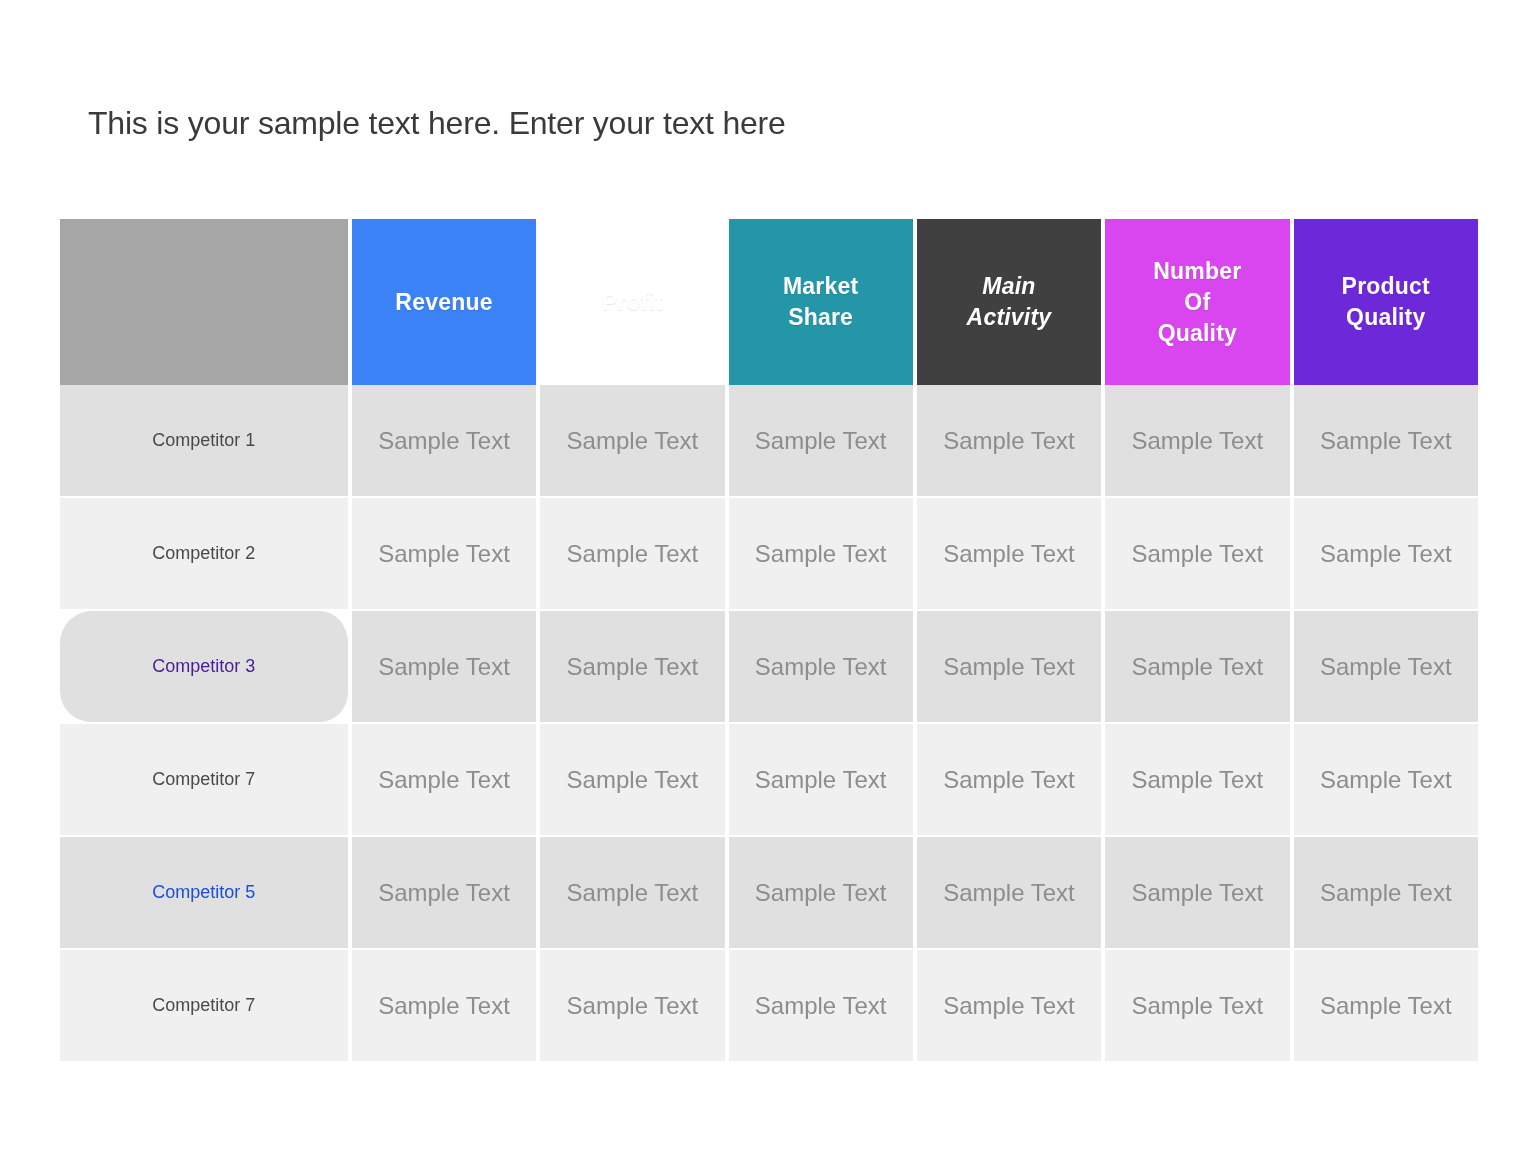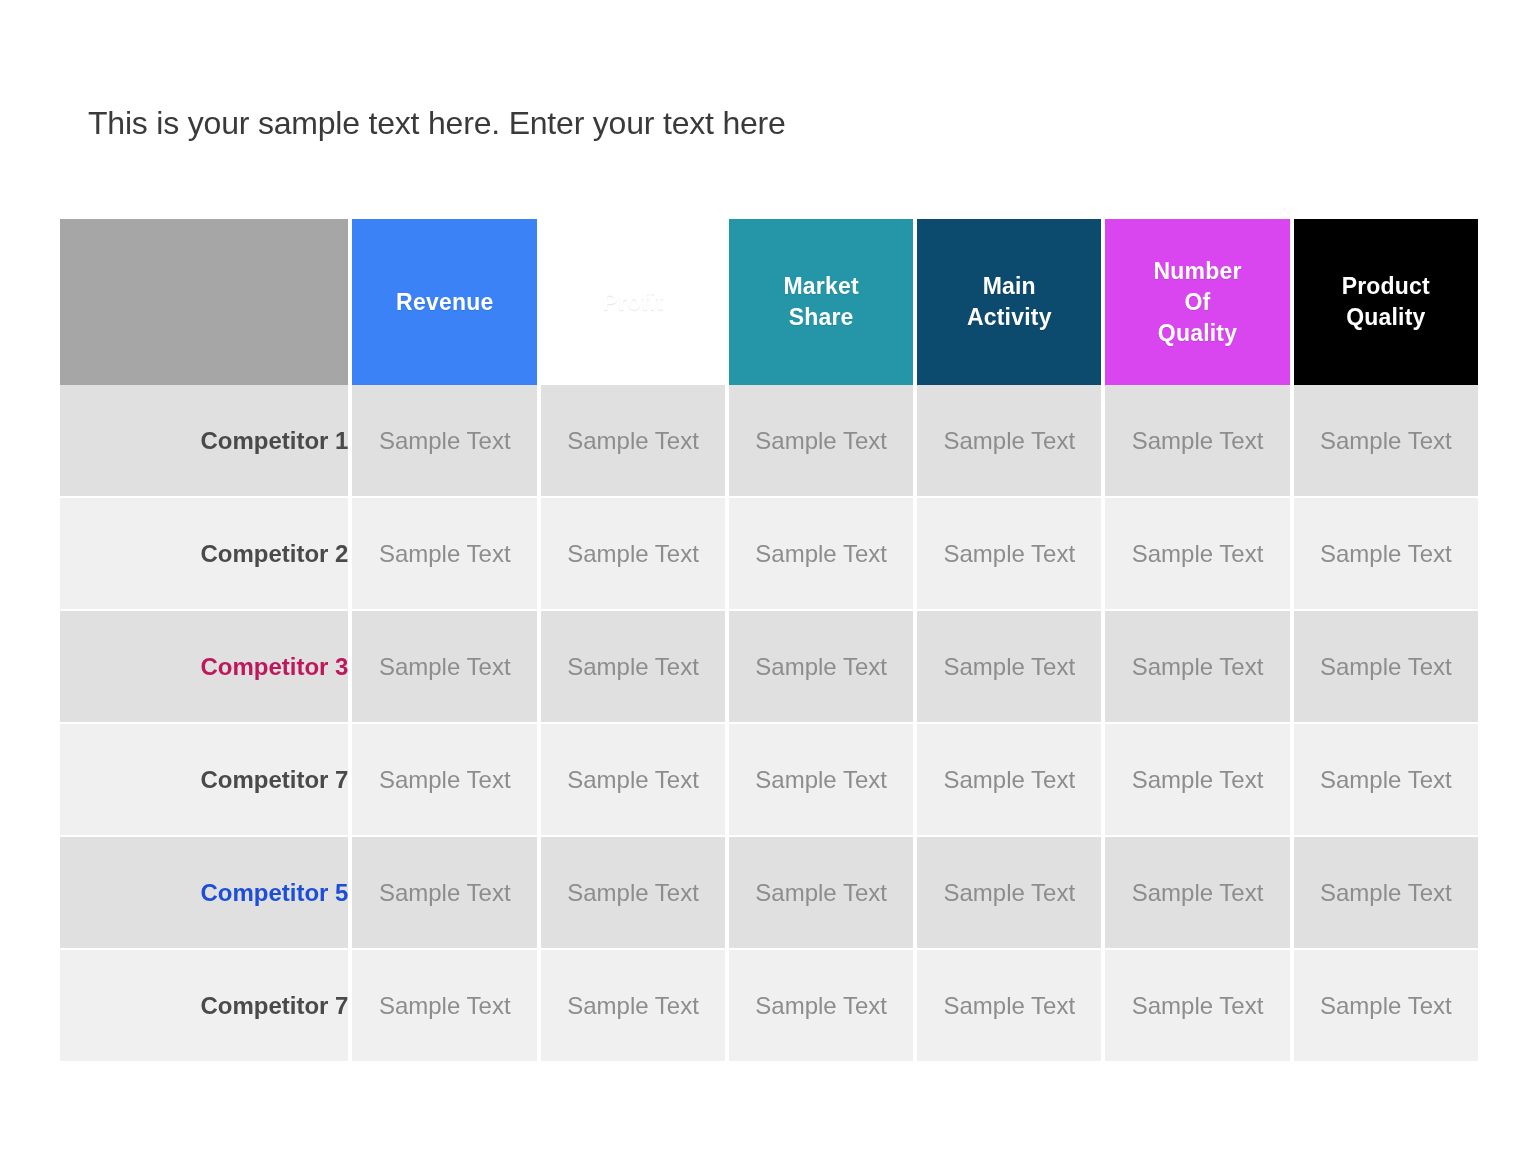--- a/index.html
+++ b/index.html
@@ -75,23 +75,23 @@
     height: 111px;
     border-right: 4px solid #ffffff;
     border-bottom: 2px solid #ffffff;
   }
   .body-row td.last { border-right: none; }
 
   .row-dark  td { background: #e0e0e0; }
   .row-light td { background: #f0f0f0; }
 
   .row-label {
-    text-align: right;
-    font-size: 24px;
-    font-weight: bold;
+    text-align: center;
+    font-size: 18px;
+    font-weight: normal;
     color: #4a4a4a;
   }
   .cell-value {
     text-align: center;
     font-size: 24px;
     font-weight: 400;
     color: #8d8d8d;
   }
 
   .hdr-line { display: block; }
@@ -110,30 +110,30 @@
         <th class="col-metric" style="background: #3b82f6;">
           <span class="hdr-line">Revenue</span>
         </th>
         <th class="col-metric">
           <span class="hdr-line">Profit</span>
         </th>
         <th class="col-metric" style="background: rgb(37, 150, 168);">
           <span class="hdr-line">Market</span>
           <span class="hdr-line">Share</span>
         </th>
-        <th class="col-metric" style="background: #0c4a6e;">
+        <th class="col-metric" style="background: #404040; font-style: italic;">
           <span class="hdr-line">Main</span>
           <span class="hdr-line">Activity</span>
         </th>
         <th class="col-metric" style="background: #d946ef;">
           <span class="hdr-line">Number</span>
           <span class="hdr-line">Of</span>
           <span class="hdr-line">Quality</span>
         </th>
-        <th class="col-metric last" style="background: #000000;">
+        <th class="col-metric last" style="background: #6d28d9;">
           <span class="hdr-line">Product</span>
           <span class="hdr-line">Quality</span>
         </th>
       </tr>
     </thead>
     <tbody id="table-body">
         <tr class="body-row row-dark">
           <td class="row-label col-label" style="background: rgb(224, 224, 224); color: rgb(74, 74, 74);">Competitor 1</td>
           <td class="cell-value col-metric" style="background: rgb(224, 224, 224); color: rgb(141, 141, 141);">Sample Text</td>
           <td class="cell-value col-metric" style="background: rgb(224, 224, 224); color: rgb(141, 141, 141);">Sample Text</td>
@@ -145,21 +145,21 @@
         <tr class="body-row row-light">
           <td class="row-label col-label" style="background: rgb(240, 240, 240); color: rgb(74, 74, 74);">Competitor 2</td>
           <td class="cell-value col-metric" style="background: rgb(240, 240, 240); color: rgb(141, 141, 141);">Sample Text</td>
           <td class="cell-value col-metric" style="background: rgb(240, 240, 240); color: rgb(141, 141, 141);">Sample Text</td>
           <td class="cell-value col-metric" style="background: rgb(240, 240, 240); color: rgb(141, 141, 141);">Sample Text</td>
           <td class="cell-value col-metric" style="background: rgb(240, 240, 240); color: rgb(141, 141, 141);">Sample Text</td>
           <td class="cell-value col-metric" style="background: rgb(240, 240, 240); color: rgb(141, 141, 141);">Sample Text</td>
           <td class="cell-value col-metric last" style="background: rgb(240, 240, 240); color: rgb(141, 141, 141);">Sample Text</td>
         </tr>
         <tr class="body-row row-dark">
-          <td class="row-label col-label" style="background: rgb(224, 224, 224); color: #be185d;">Competitor 3</td>
+          <td class="row-label col-label" style="background: rgb(224, 224, 224); color: #4c1d95; border-radius: 32px;">Competitor 3</td>
           <td class="cell-value col-metric" style="background: rgb(224, 224, 224); color: rgb(141, 141, 141);">Sample Text</td>
           <td class="cell-value col-metric" style="background: rgb(224, 224, 224); color: rgb(141, 141, 141);">Sample Text</td>
           <td class="cell-value col-metric" style="background: rgb(224, 224, 224); color: rgb(141, 141, 141);">Sample Text</td>
           <td class="cell-value col-metric" style="background: rgb(224, 224, 224); color: rgb(141, 141, 141);">Sample Text</td>
           <td class="cell-value col-metric" style="background: rgb(224, 224, 224); color: rgb(141, 141, 141);">Sample Text</td>
           <td class="cell-value col-metric last" style="background: rgb(224, 224, 224); color: rgb(141, 141, 141);">Sample Text</td>
         </tr>
         <tr class="body-row row-light">
           <td class="row-label col-label" style="background: rgb(240, 240, 240); color: rgb(74, 74, 74);">Competitor 7</td>
           <td class="cell-value col-metric" style="background: rgb(240, 240, 240); color: rgb(141, 141, 141);">Sample Text</td>

